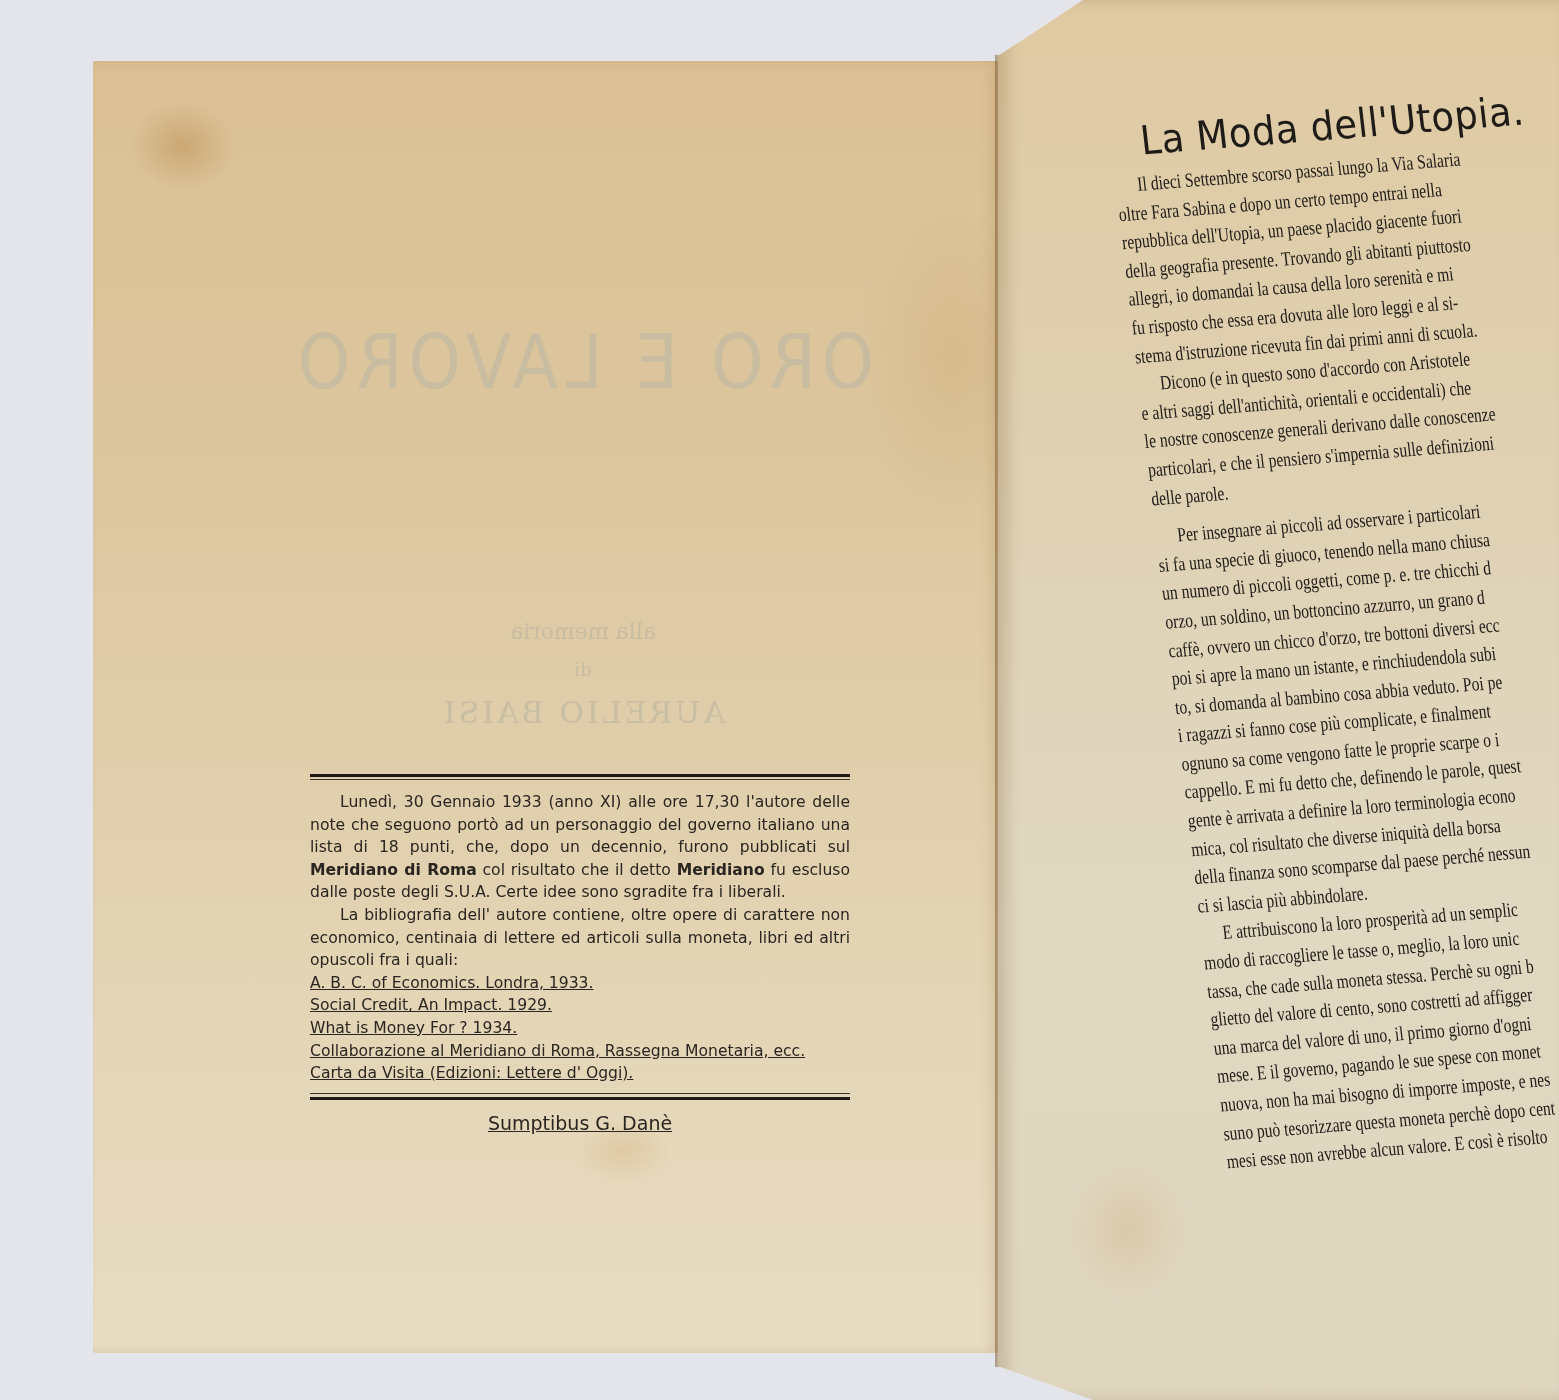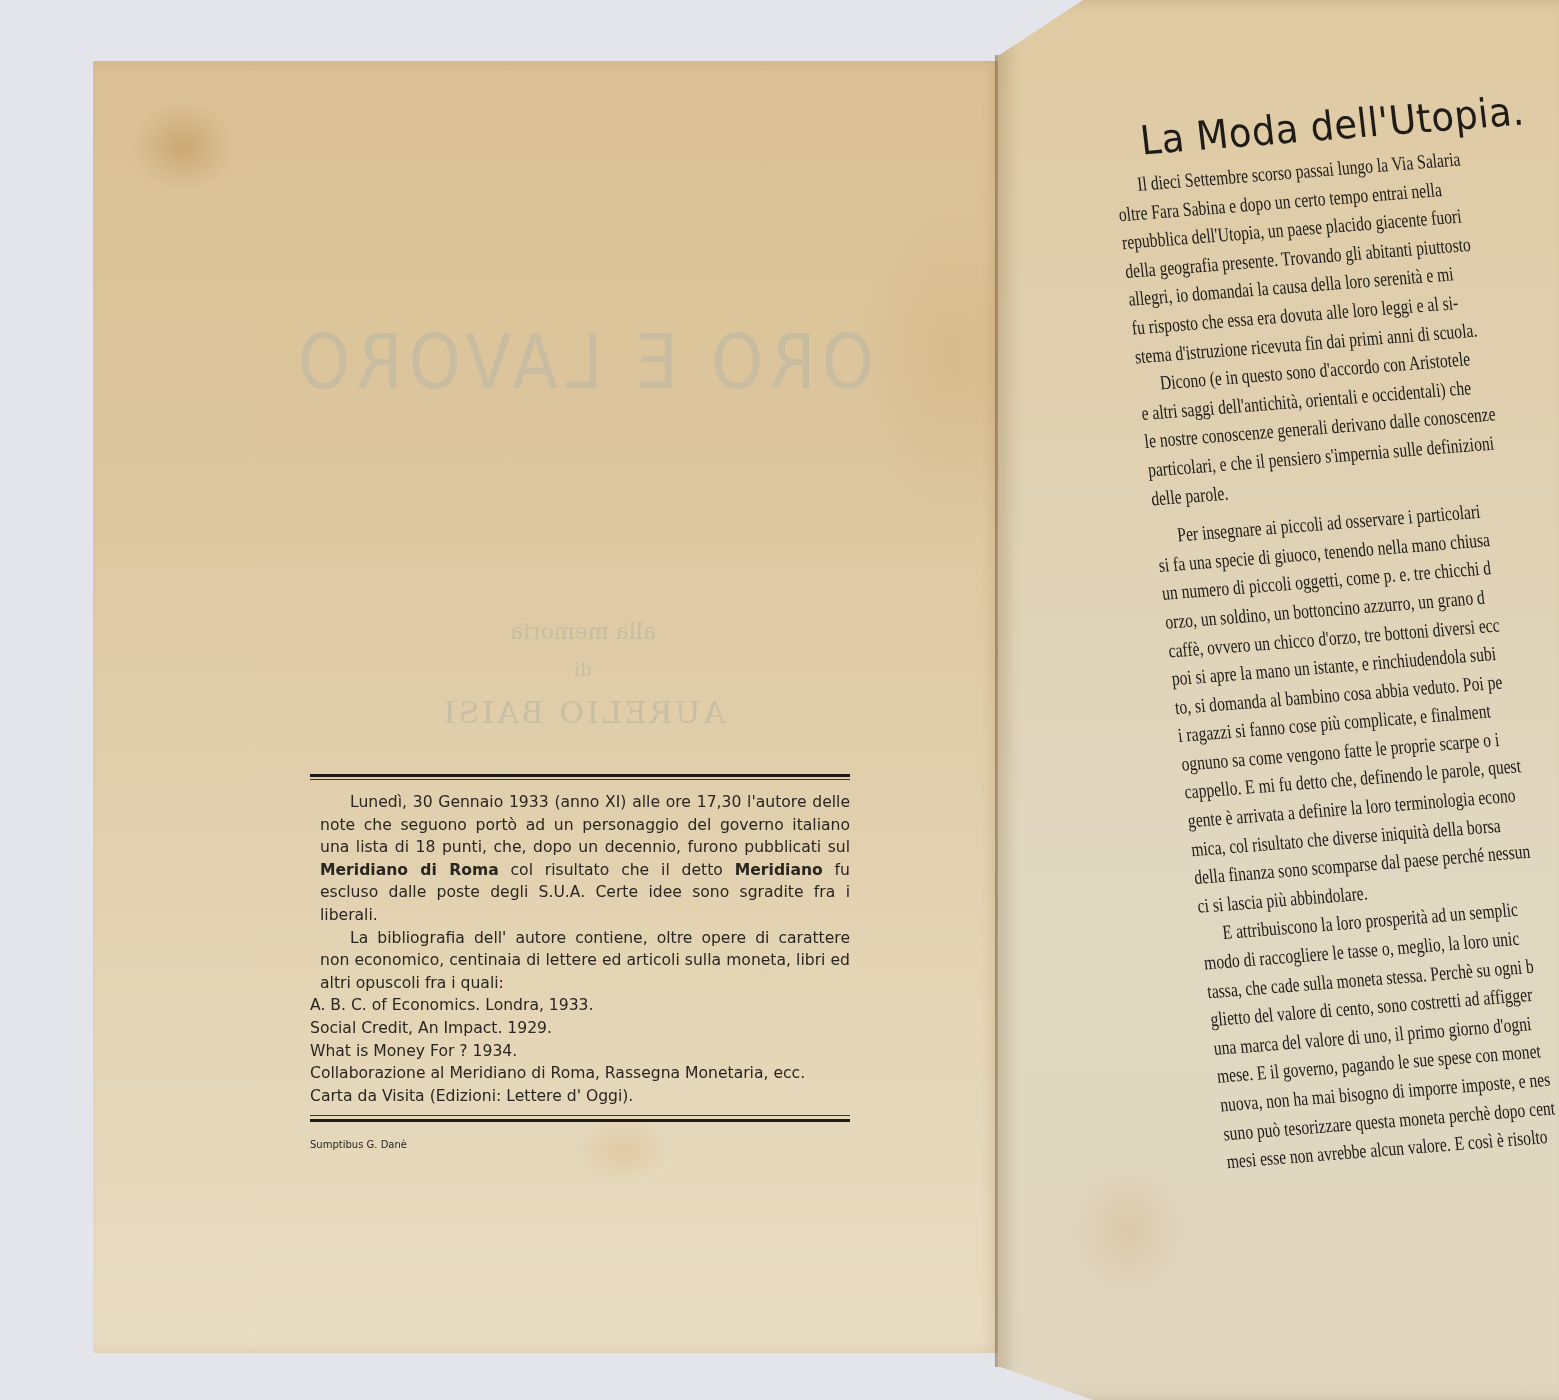--- a/index.html
+++ b/index.html
@@ -40,26 +40,26 @@
     font-family: "DejaVu Sans", sans-serif; color: #2a2520;
     font-size: 15.6px; line-height: 22.6px;
   }
   .rule-top, .rule-bottom { height: 3px; background: #1e1a16; position: relative; }
   .rule-top::after, .rule-bottom::after {
     content: ""; position: absolute; left: 0; right: 0; top: 5px; height: 1px; background: #3a342d;
   }
   .rule-bottom::after { top: -4px; }
   .rule-top { margin-bottom: 14px; }
   .rule-bottom { margin-top: 12px; margin-bottom: 12px; }
-  .para { text-align: justify; margin-left: 10px; }
+  .para { text-align: justify; }
   .para.indent { text-indent: 30px; }
   .colophon .bold { font-weight: bold; }
-  .list-line { white-space: nowrap; }
+  .list-line { white-space: nowrap; text-decoration: underline; }
   .sub-head { text-indent: 30px; margin-top: 6px; }
-  .imprint { text-align: left; font-size: 10px; }
+  .imprint { text-align: center; font-size: 19px; text-decoration: underline; }
 
   
   .spine {
     position: absolute; left: 995px; top: 55px; width: 8px; height: 1312px;
     background: linear-gradient(90deg, rgba(120,85,45,0.55), rgba(160,120,70,0.15));
   }
 
   
   .right-page {
     position: absolute; left: 998px; top: 0; width: 561px; height: 1400px;

